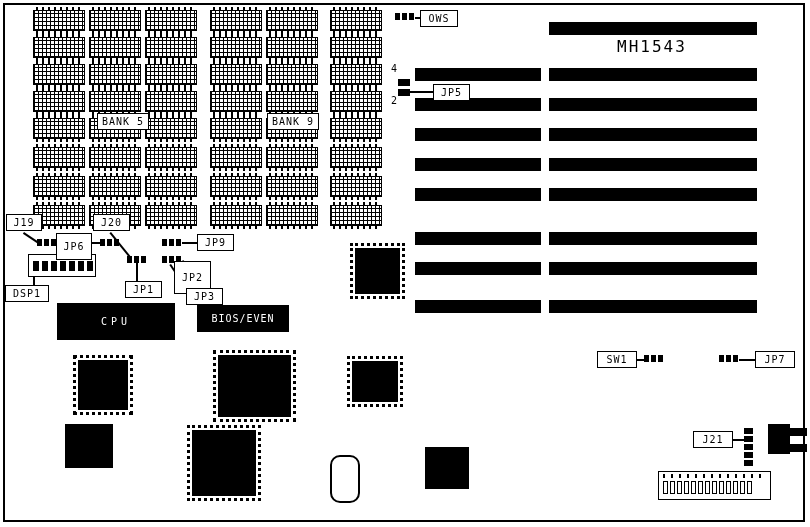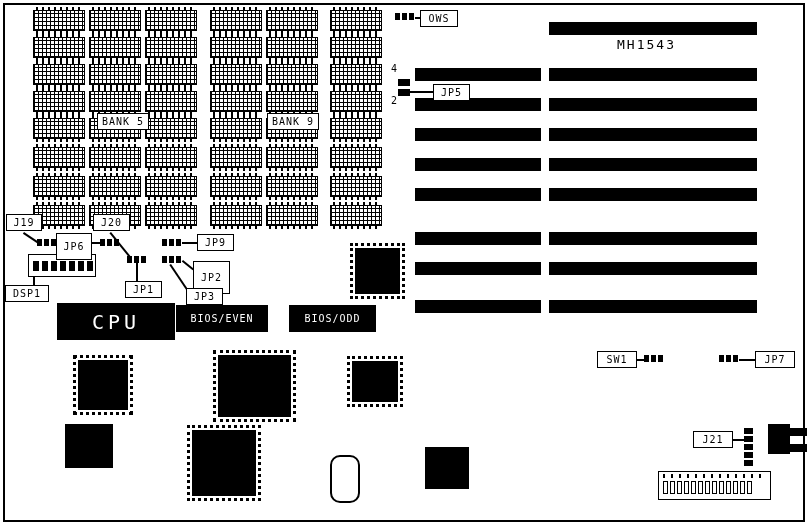--- a/index.html
+++ b/index.html
@@ -17,21 +17,21 @@
     font-size:10px; letter-spacing:1px; line-height:1;
     display:flex; align-items:center; justify-content:center;
     white-space:nowrap; z-index:6;
   }
   
   .blk {
     position:absolute; background:#000; color:#fff;
     display:flex; align-items:center; justify-content:center;
     font-size:10px; letter-spacing:1px; z-index:4; white-space:nowrap;
   }
-  .txt { position:absolute; font-size:13px; letter-spacing:2px; z-index:3; white-space:nowrap; }
+  .txt { position:absolute; font-size:16px; letter-spacing:2px; z-index:3; white-space:nowrap; }
   .pin-num { font-size:10px; letter-spacing:0; }
 
   .slot { position:absolute; height:13px; background:#000; z-index:1; }
 
   .ram-chip {
     position:absolute; width:52px; height:21px; box-sizing:border-box;
     border:1px solid #000; z-index:1; background-color:#fff;
     background-image:
       repeating-linear-gradient(90deg,#000 0 1px,transparent 1px 4px),
       repeating-linear-gradient(0deg,#000 0 1px,transparent 1px 4px);
@@ -169,21 +169,21 @@
   <div class="txt pin-num" style="left:391px;top:63px">4</div>
   <div class="jmpv" style="left:398px;top:78px"></div>
   <div class="txt pin-num" style="left:391px;top:95px">2</div>
   <div class="line lineh" style="left:410px;top:91px;width:23px"></div>
   <div class="lbl" style="left:433px;top:84px;width:37px;height:17px">JP5</div>
 
   <div class="lbl" style="left:6px;top:214px;width:36px;height:17px">J19</div>
   <div class="lbl" style="left:93px;top:214px;width:37px;height:17px">J20</div>
   <div class="lbl" style="left:56px;top:233px;width:36px;height:27px">JP6</div>
   <div class="lbl" style="left:197px;top:234px;width:37px;height:17px">JP9</div>
-  <div class="lbl" style="left:193px;top:261px;width:37px;height:33px">JP2</div>
+  <div class="lbl" style="left:174px;top:261px;width:37px;height:33px">JP2</div>
   <div class="lbl" style="left:125px;top:281px;width:37px;height:17px">JP1</div>
   <div class="lbl" style="left:186px;top:288px;width:37px;height:17px">JP3</div>
 
   <div class="jmp3" style="left:37px;top:239px"></div>
   <div class="jmp3" style="left:100px;top:239px"></div>
   <div class="jmp3" style="left:162px;top:239px"></div>
   <div class="jmp3" style="left:127px;top:256px"></div>
   <div class="jmp3" style="left:162px;top:256px"></div>
 
   <div class="line lined" style="left:24px;top:232px;width:19px;transform:rotate(34deg)"></div>
@@ -193,23 +193,22 @@
   <div class="line linev" style="left:136px;top:263px;height:18px"></div>
   <div class="line lined" style="left:183px;top:260px;width:14px;transform:rotate(39deg)"></div>
   <div class="line lined" style="left:171px;top:264px;width:34px;transform:rotate(56deg)"></div>
 
   <div class="dsp">
     <div class="dsp-squares"></div>
   </div>
   <div class="line linev" style="left:33px;top:277px;height:9px"></div>
   <div class="lbl" style="left:5px;top:285px;width:44px;height:17px">DSP1</div>
 
-  <div class="blk" style="left:57px;top:303px;width:118px;height:37px;font-size:20px;letter-spacing:4px">CPU</div>
-  <div class="blk" style="left:176px;top:305px;width:92px;height:27px">BIOS/EVEN</div>
-  <div class="blk" style="left:289px;top:305px;width:87px;height:27px">BIOS/ODD</div>
+  <div class="blk" style="left:57px;top:303px;width:118px;height:37px;font-size:10px;letter-spacing:4px">CPU</div>
+  <div class="blk" style="left:197px;top:305px;width:92px;height:27px">BIOS/EVEN</div>
 
   <div class="qfp fringe" style="left:355px;top:248px;width:45px;height:46px"></div>
   <div class="qfp fringe" style="left:78px;top:360px;width:50px;height:50px"></div>
   <div class="qfp fringe" style="left:218px;top:355px;width:73px;height:62px"></div>
   <div class="qfp fringe" style="left:352px;top:361px;width:46px;height:41px"></div>
   <div class="qfp fringe" style="left:192px;top:430px;width:64px;height:66px"></div>
   <div class="qfp" style="left:65px;top:424px;width:48px;height:44px"></div>
   <div class="qfp" style="left:425px;top:447px;width:44px;height:42px"></div>
   <div class="crystal"></div>
 

